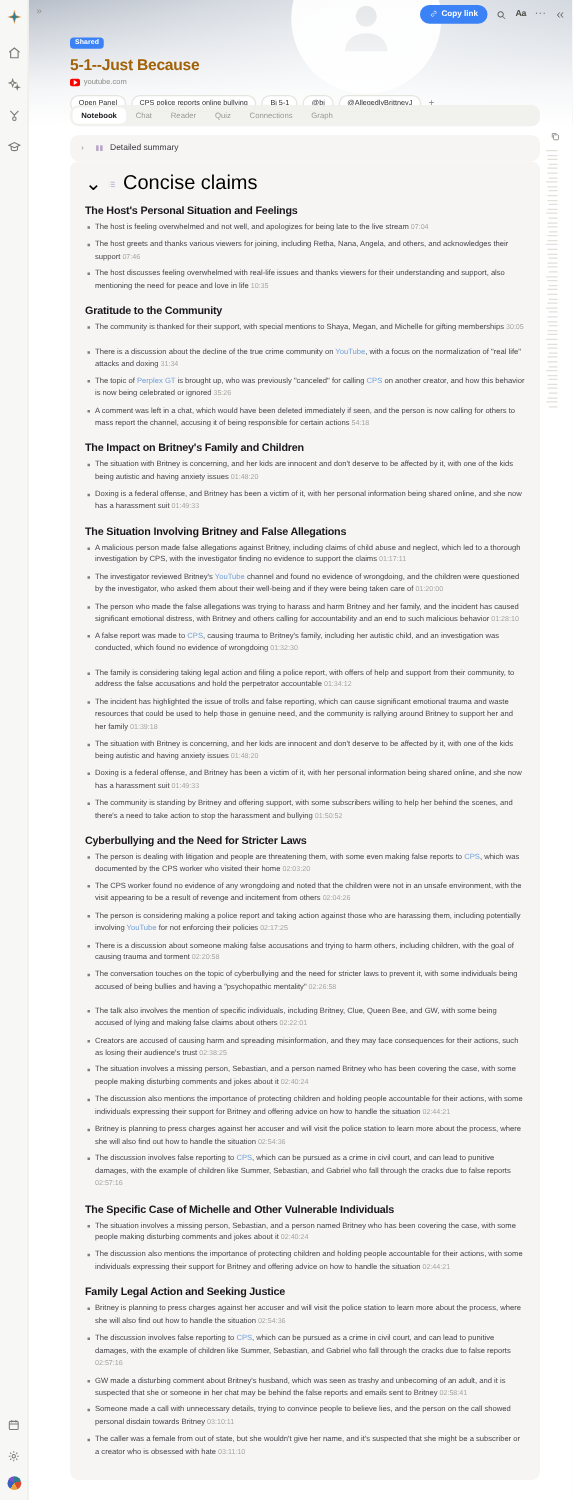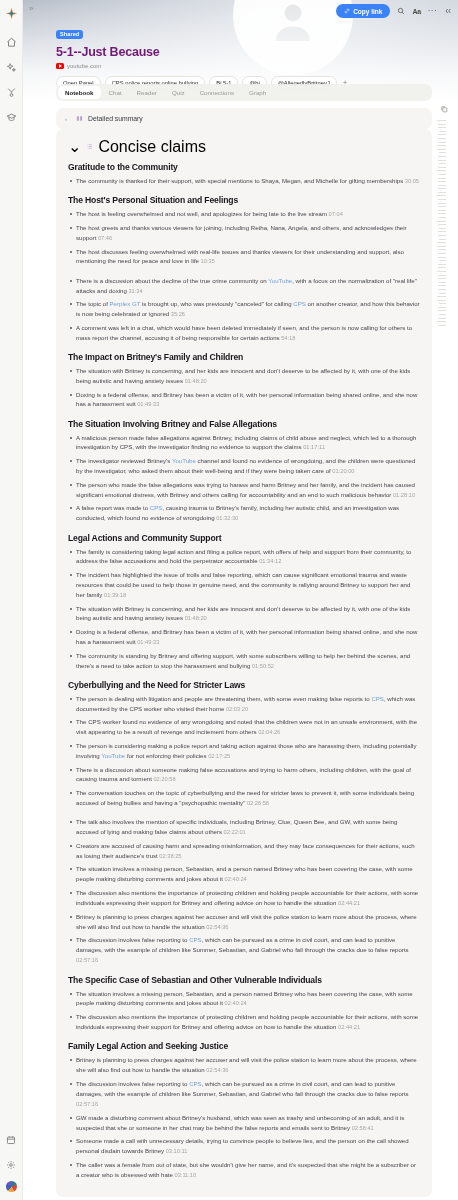--- a/index.html
+++ b/index.html
@@ -76,21 +76,21 @@
   .dots-icon { font-size: 8px; color: #4c4c46; letter-spacing: 0.4px; line-height: 0.6; }
 
   
   .hero-content { position: absolute; left: 33px; top: 22px; z-index: 4; }
   .badge-shared {
     display: inline-block; background: #3b82f6; color: #fff;
     font-size: 5.5px; font-weight: 600; border-radius: 3px;
     padding: 1.5px 4px; letter-spacing: 0.1px;
   }
   .doc-title {
-    font-size: 12.5px; font-weight: 700; color: #701a75;
+    font-size: 12.5px; font-weight: 700; color: #a16207;
     margin-top: 5px; letter-spacing: -0.2px;
   }
   .source-row { display: flex; align-items: center; gap: 3px; margin-top: 4px; }
   .yt-icon {
     width: 8px; height: 6px; background: #ff0000; border-radius: 1.6px;
     display: flex; align-items: center; justify-content: center;
   }
   .yt-icon::after {
     content: ""; border-left: 3px solid #fff;
     border-top: 2px solid transparent; border-bottom: 2px solid transparent;
@@ -368,31 +368,31 @@
         <span class="chev">⌄</span>
         <span class="sum-icon">
           <svg width="7" height="7" viewBox="0 0 24 24" fill="none" stroke="currentColor" stroke-width="2.2">
             <path d="M9 6h11M9 12h11M9 18h11M4 6h1M4 12h1M4 18h1"></path>
           </svg>
         </span>
         <span class="label">Concise claims</span>
       </div>
       <div id="sections">
           <section class="sec">
-            <h2 class="sec-title">Gratitude to the Community</h2>
-            <ul class="bullets">
-              <li>The community is thanked for their support, with special mentions to Shaya, Megan, and Michelle for gifting memberships<span class="ts"> 30:05</span></li>
-            </ul>
-          </section>
-          <section class="sec">
             <h2 class="sec-title">The Host's Personal Situation and Feelings</h2>
             <ul class="bullets">
               <li>The host is feeling overwhelmed and not well, and apologizes for being late to the live stream<span class="ts"> 07:04</span></li>
               <li>The host greets and thanks various viewers for joining, including Retha, Nana, Angela, and others, and acknowledges their support<span class="ts"> 07:46</span></li>
               <li>The host discusses feeling overwhelmed with real-life issues and thanks viewers for their understanding and support, also mentioning the need for peace and love in life<span class="ts"> 10:35</span></li>
+            </ul>
+          </section>
+          <section class="sec">
+            <h2 class="sec-title">Gratitude to the Community</h2>
+            <ul class="bullets">
+              <li>The community is thanked for their support, with special mentions to Shaya, Megan, and Michelle for gifting memberships<span class="ts"> 30:05</span></li>
             </ul>
           </section>
           <section class="sec">
             <ul class="bullets">
               <li>There is a discussion about the decline of the true crime community on <span class="lk">YouTube</span>, with a focus on the normalization of "real life" attacks and doxing<span class="ts"> 31:34</span></li>
               <li>The topic of <span class="lk">Perplex GT</span> is brought up, who was previously "canceled" for calling <span class="lk">CPS</span> on another creator, and how this behavior is now being celebrated or ignored<span class="ts"> 35:26</span></li>
               <li>A comment was left in a chat, which would have been deleted immediately if seen, and the person is now calling for others to mass report the channel, accusing it of being responsible for certain actions<span class="ts"> 54:18</span></li>
             </ul>
           </section>
           <section class="sec">
@@ -405,21 +405,20 @@
           <section class="sec">
             <h2 class="sec-title">The Situation Involving Britney and False Allegations</h2>
             <ul class="bullets">
               <li>A malicious person made false allegations against Britney, including claims of child abuse and neglect, which led to a thorough investigation by CPS, with the investigator finding no evidence to support the claims<span class="ts"> 01:17:11</span></li>
               <li>The investigator reviewed Britney's <span class="lk">YouTube</span> channel and found no evidence of wrongdoing, and the children were questioned by the investigator, who asked them about their well-being and if they were being taken care of<span class="ts"> 01:20:00</span></li>
               <li>The person who made the false allegations was trying to harass and harm Britney and her family, and the incident has caused significant emotional distress, with Britney and others calling for accountability and an end to such malicious behavior<span class="ts"> 01:28:10</span></li>
               <li>A false report was made to <span class="lk">CPS</span>, causing trauma to Britney's family, including her autistic child, and an investigation was conducted, which found no evidence of wrongdoing<span class="ts"> 01:32:30</span></li>
             </ul>
           </section>
           <section class="sec">
-            <h2 class="sec-title">Legal Actions and Community Support</h2>
             <ul class="bullets">
               <li>The family is considering taking legal action and filing a police report, with offers of help and support from their community, to address the false accusations and hold the perpetrator accountable<span class="ts"> 01:34:12</span></li>
               <li>The incident has highlighted the issue of trolls and false reporting, which can cause significant emotional trauma and waste resources that could be used to help those in genuine need, and the community is rallying around Britney to support her and her family<span class="ts"> 01:39:18</span></li>
               <li>The situation with Britney is concerning, and her kids are innocent and don't deserve to be affected by it, with one of the kids being autistic and having anxiety issues<span class="ts"> 01:48:20</span></li>
               <li>Doxing is a federal offense, and Britney has been a victim of it, with her personal information being shared online, and she now has a harassment suit<span class="ts"> 01:49:33</span></li>
               <li>The community is standing by Britney and offering support, with some subscribers willing to help her behind the scenes, and there's a need to take action to stop the harassment and bullying<span class="ts"> 01:50:52</span></li>
             </ul>
           </section>
           <section class="sec">
             <h2 class="sec-title">Cyberbullying and the Need for Stricter Laws</h2>
@@ -435,21 +434,21 @@
             <ul class="bullets">
               <li>The talk also involves the mention of specific individuals, including Britney, Clue, Queen Bee, and GW, with some being accused of lying and making false claims about others<span class="ts"> 02:22:01</span></li>
               <li>Creators are accused of causing harm and spreading misinformation, and they may face consequences for their actions, such as losing their audience's trust<span class="ts"> 02:38:25</span></li>
               <li>The situation involves a missing person, Sebastian, and a person named Britney who has been covering the case, with some people making disturbing comments and jokes about it<span class="ts"> 02:40:24</span></li>
               <li>The discussion also mentions the importance of protecting children and holding people accountable for their actions, with some individuals expressing their support for Britney and offering advice on how to handle the situation<span class="ts"> 02:44:21</span></li>
               <li>Britney is planning to press charges against her accuser and will visit the police station to learn more about the process, where she will also find out how to handle the situation<span class="ts"> 02:54:36</span></li>
               <li>The discussion involves false reporting to <span class="lk">CPS</span>, which can be pursued as a crime in civil court, and can lead to punitive damages, with the example of children like Summer, Sebastian, and Gabriel who fall through the cracks due to false reports<span class="ts"> 02:57:16</span></li>
             </ul>
           </section>
           <section class="sec">
-            <h2 class="sec-title">The Specific Case of Sebastian and Other Vulnerable Individuals</h2>
+            <h2 class="sec-title">The Specific Case of Michelle and Other Vulnerable Individuals</h2>
             <ul class="bullets">
               <li>The situation involves a missing person, Sebastian, and a person named Britney who has been covering the case, with some people making disturbing comments and jokes about it<span class="ts"> 02:40:24</span></li>
               <li>The discussion also mentions the importance of protecting children and holding people accountable for their actions, with some individuals expressing their support for Britney and offering advice on how to handle the situation<span class="ts"> 02:44:21</span></li>
             </ul>
           </section>
           <section class="sec">
             <h2 class="sec-title">Family Legal Action and Seeking Justice</h2>
             <ul class="bullets">
               <li>Britney is planning to press charges against her accuser and will visit the police station to learn more about the process, where she will also find out how to handle the situation<span class="ts"> 02:54:36</span></li>
               <li>The discussion involves false reporting to <span class="lk">CPS</span>, which can be pursued as a crime in civil court, and can lead to punitive damages, with the example of children like Summer, Sebastian, and Gabriel who fall through the cracks due to false reports<span class="ts"> 02:57:16</span></li>

